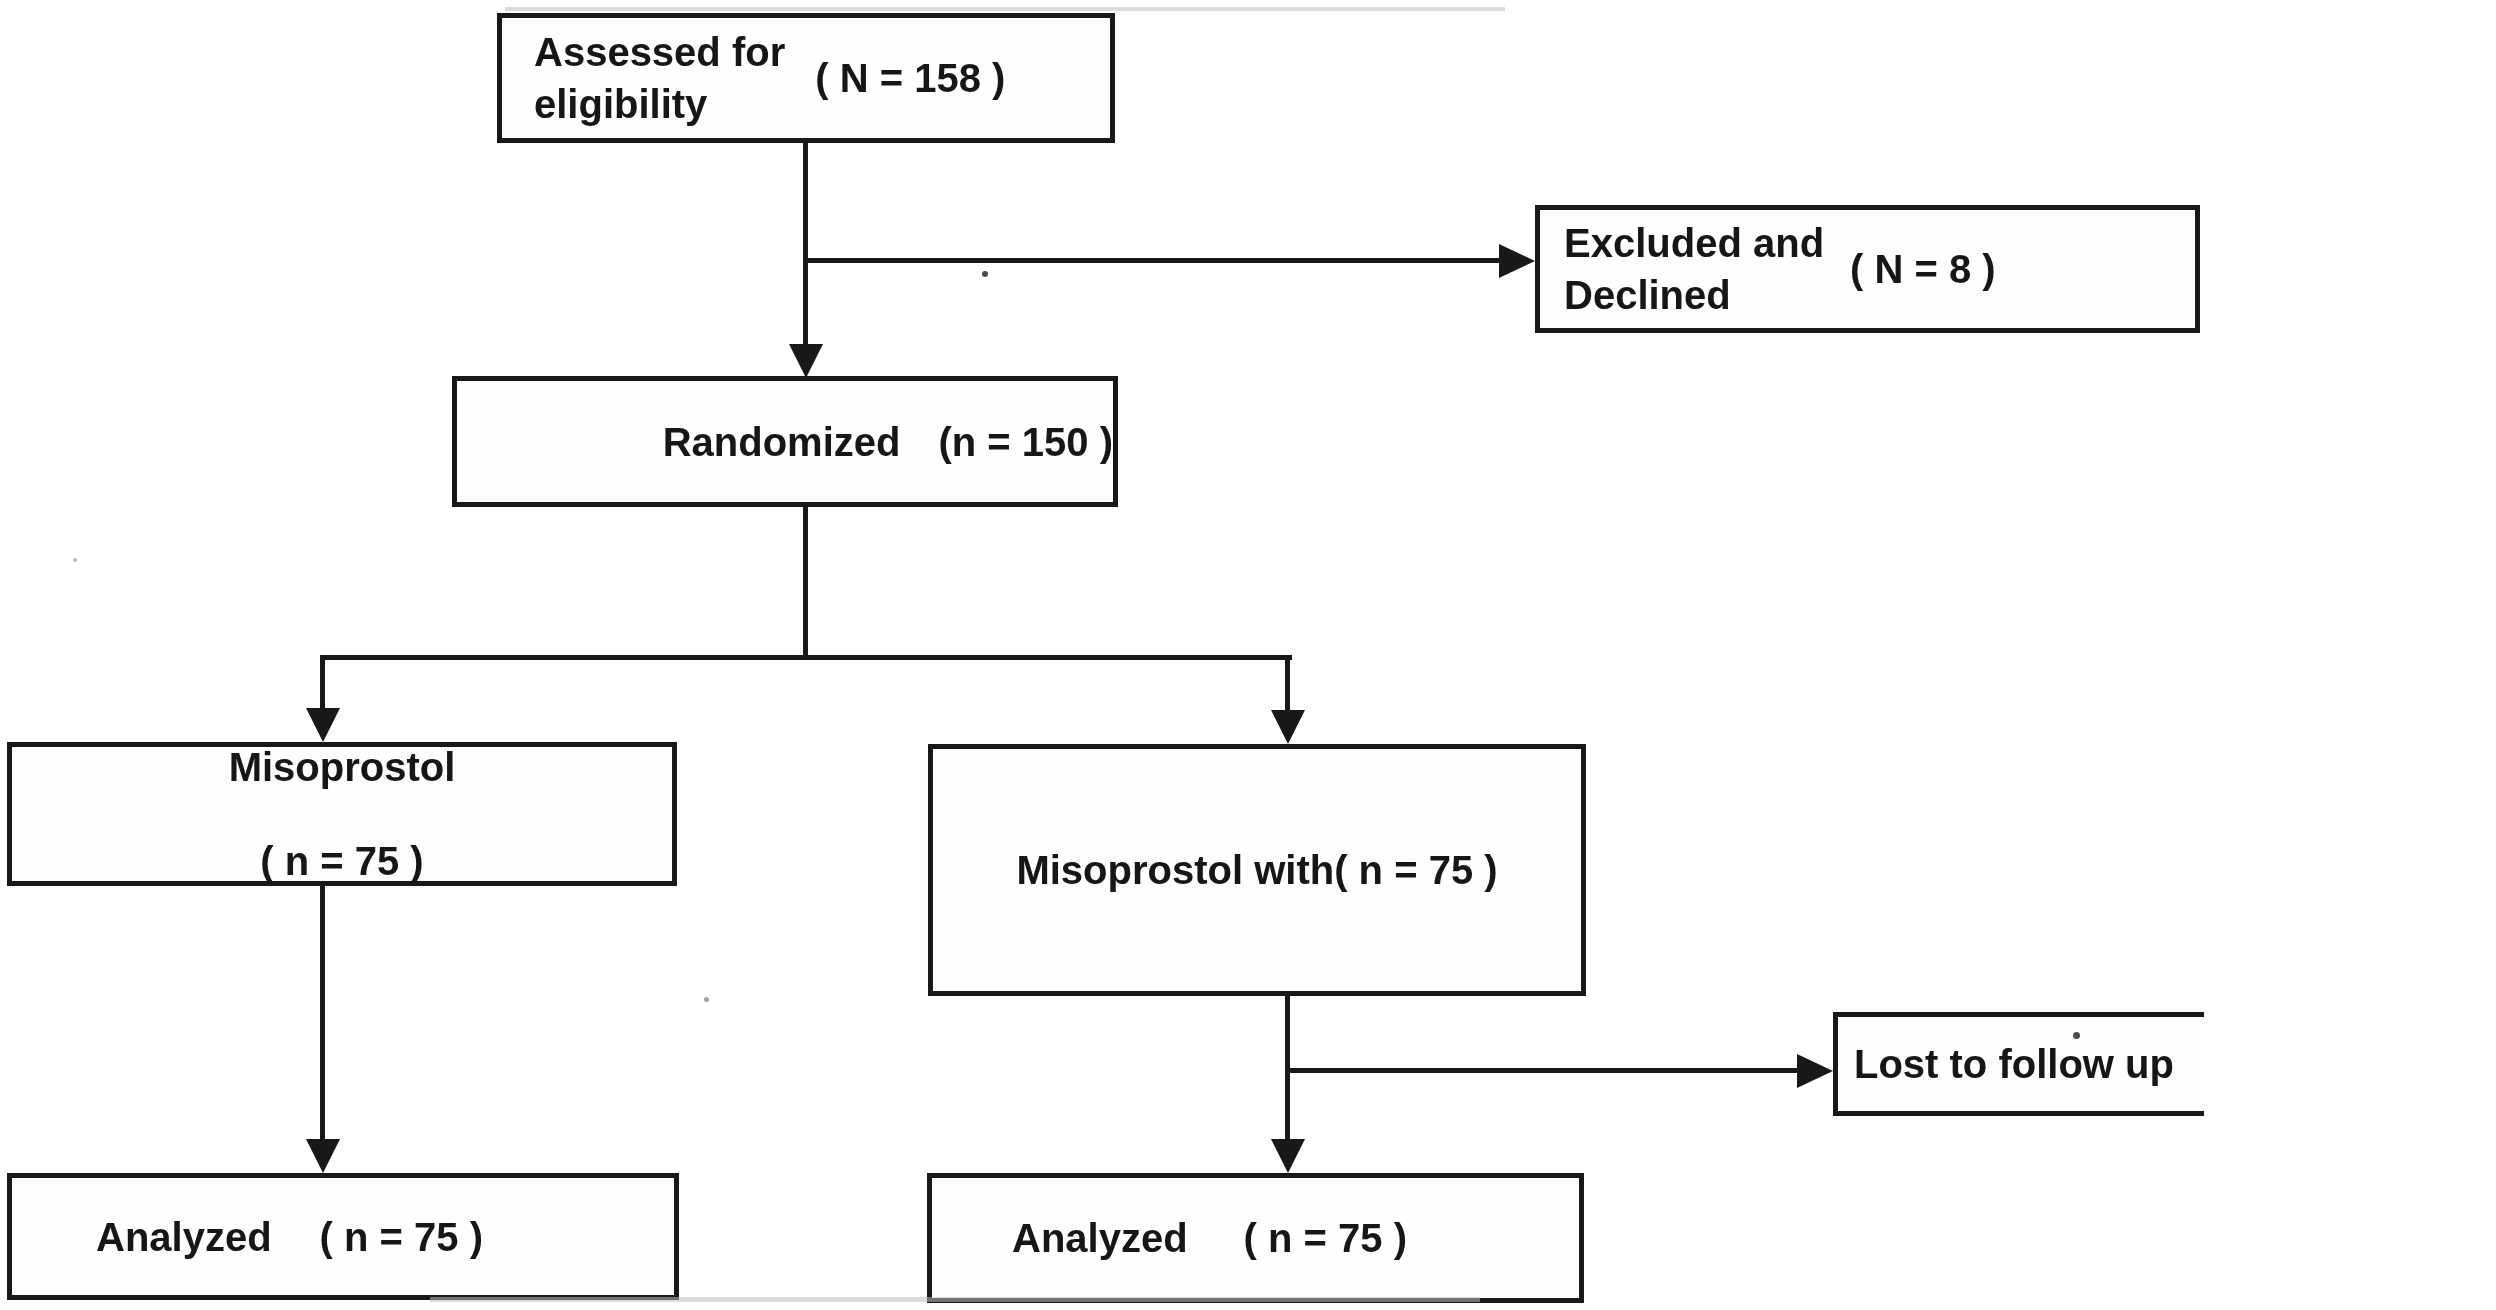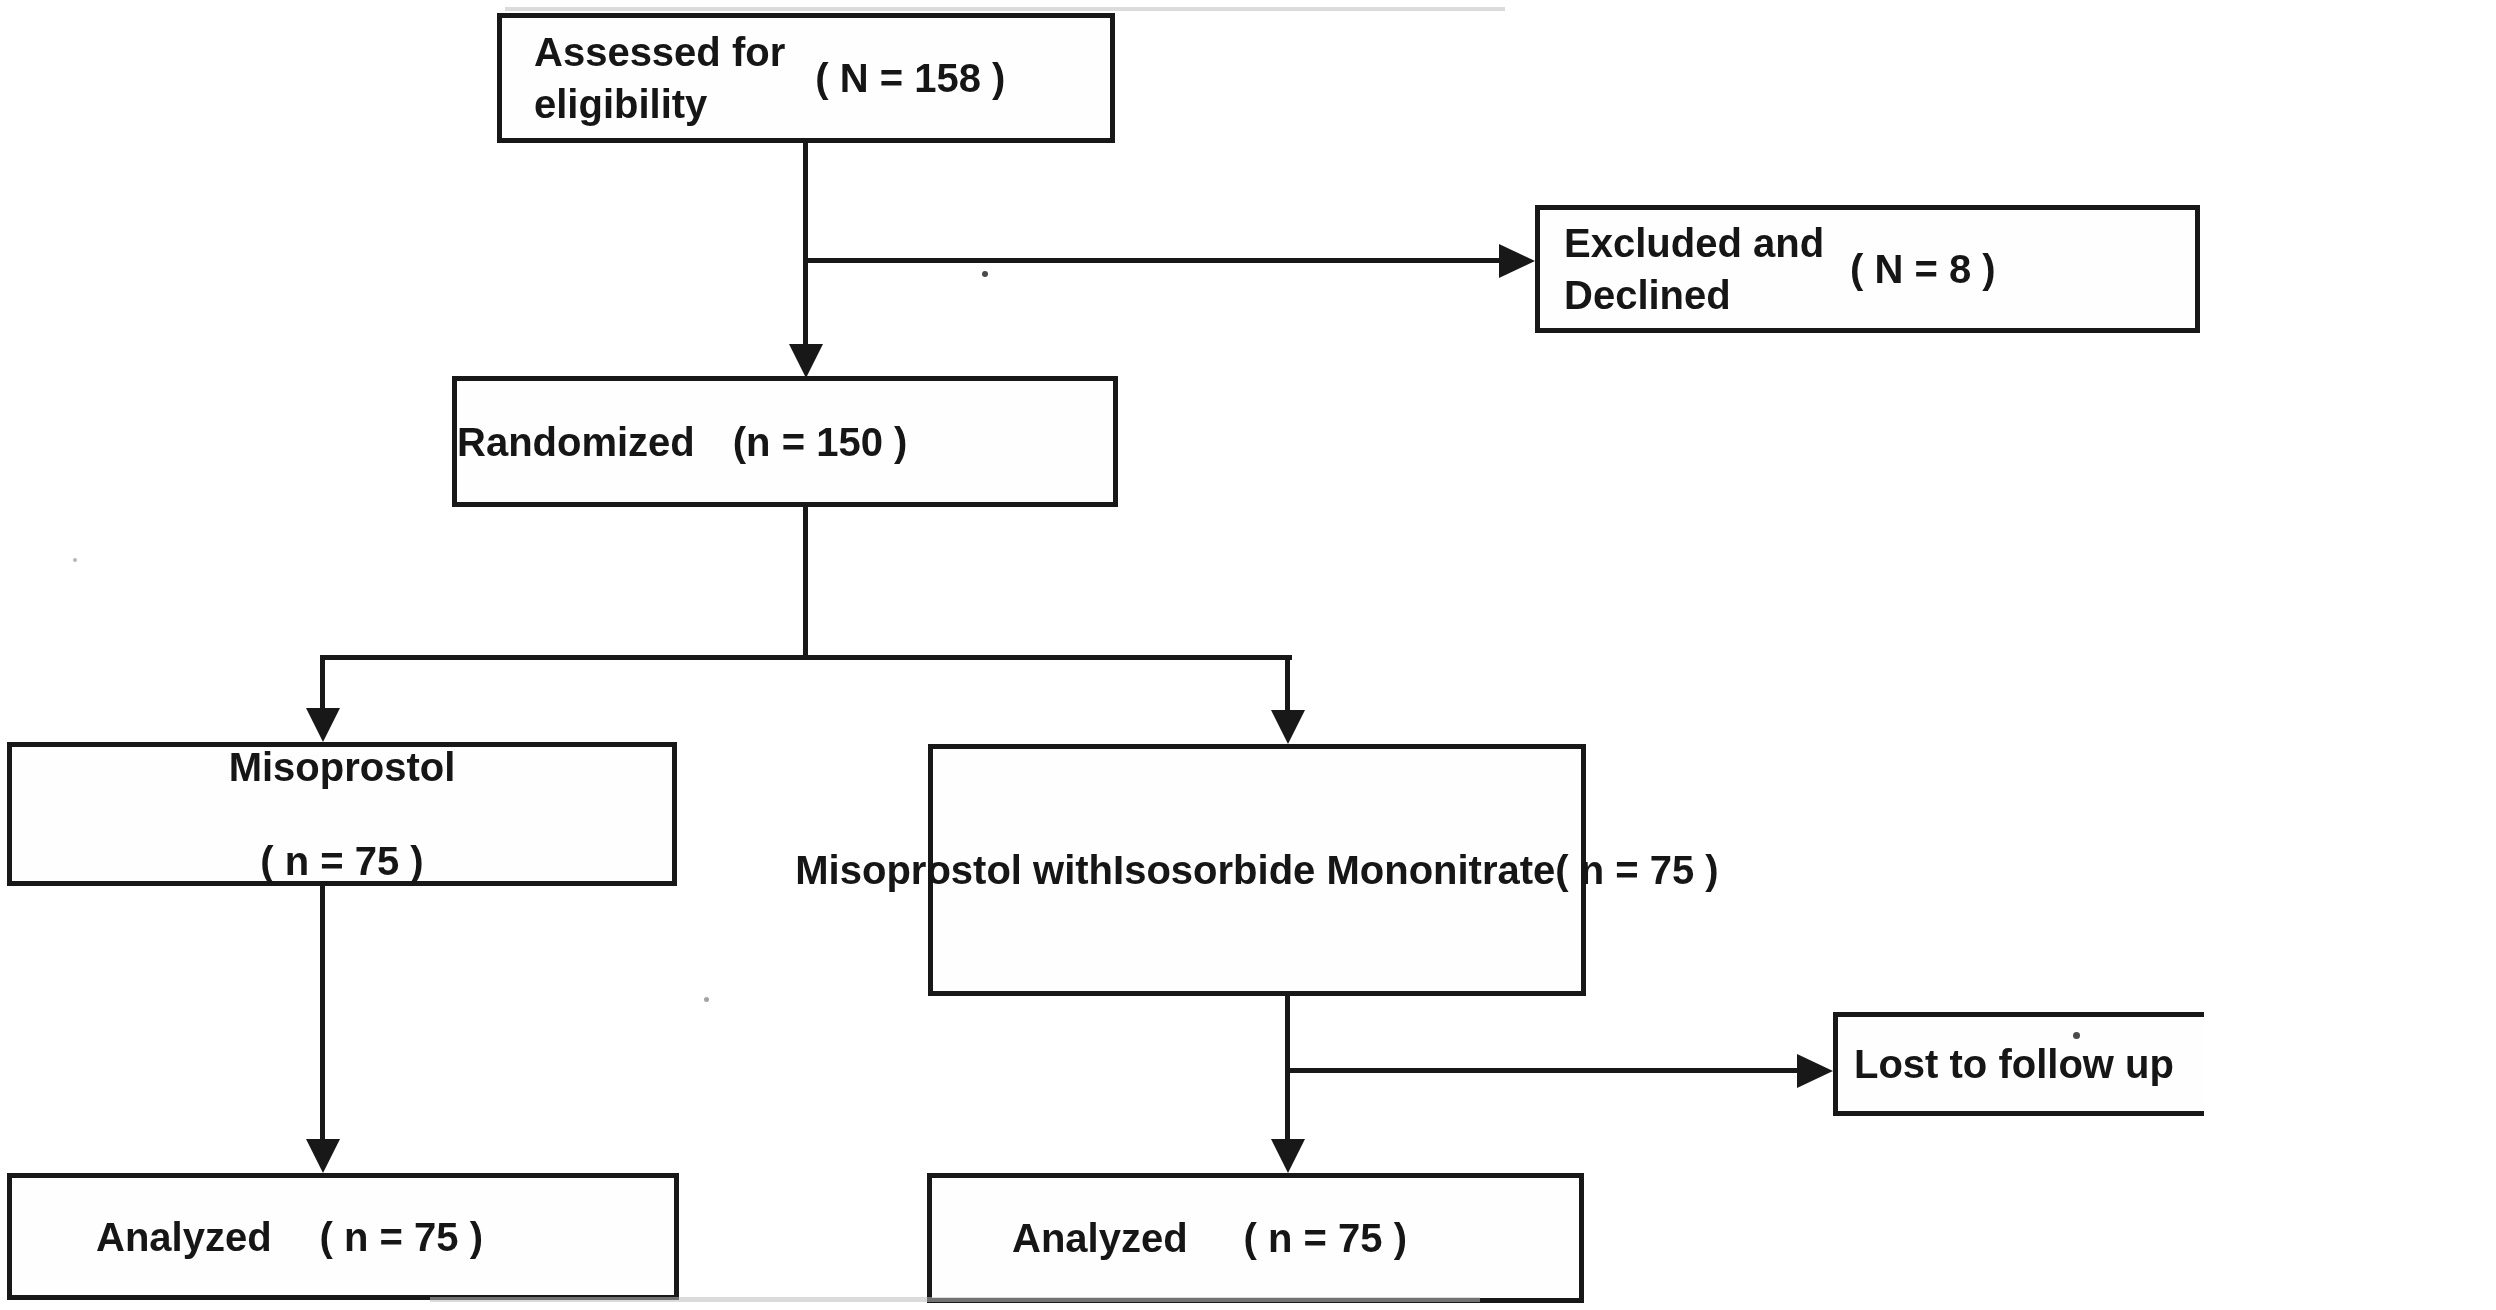--- a/index.html
+++ b/index.html
@@ -27,21 +27,21 @@
     align-items: center;
     font-size: 40px;
     line-height: 52px;
     white-space: nowrap;
   }
   .box .count { white-space: nowrap; }
   .lines > div { text-align: left; }
 
   .b-assessed   { left: 497px;  top: 13px;   width: 618px; height: 130px; padding-left: 32px; gap: 30px; }
   .b-excluded   { left: 1535px; top: 205px;  width: 665px; height: 128px; padding-left: 24px; gap: 26px; }
-  .b-randomized { left: 452px;  top: 376px;  width: 666px; height: 131px; justify-content: flex-start; gap: 38px; }
+  .b-randomized { left: 452px;  top: 376px;  width: 666px; height: 131px; justify-content: flex-end; gap: 38px; }
   .b-miso       { left: 7px;    top: 742px;  width: 670px; height: 144px; justify-content: center; gap: 42px; flex-direction: column; }
   .b-misoimn    { left: 928px;  top: 744px;  width: 658px; height: 252px; justify-content: center; }
   .b-lost       { left: 1833px; top: 1012px; width: 647px; height: 104px; padding-left: 16px; gap: 60px; }
   .b-analyzedL  { left: 7px;    top: 1173px; width: 672px; height: 127px; padding-left: 84px; gap: 48px; }
   .b-analyzedR  { left: 927px;  top: 1173px; width: 657px; height: 130px; padding-left: 80px; gap: 56px; }
 
   .b-misoimn .stack {
     display: flex;
     flex-direction: row;
     line-height: 66px;
@@ -131,21 +131,20 @@
   </div>
 
   <div class="box b-miso">
     <div>Misoprostol</div>
     <div class="count">( n = 75 )</div>
   </div>
 
   <div class="box b-misoimn">
     <div class="stack">
       <div>Misoprostol with</div>
-      <div>Isosorbide Mononitrate</div>
       <div class="count">( n = 75 )</div>
     </div>
   </div>
 
   <div class="box b-lost">
     <div>Lost to follow up</div>
     <div class="count">( n = 0 )</div>
   </div>
 
   <div class="box b-analyzedL">

